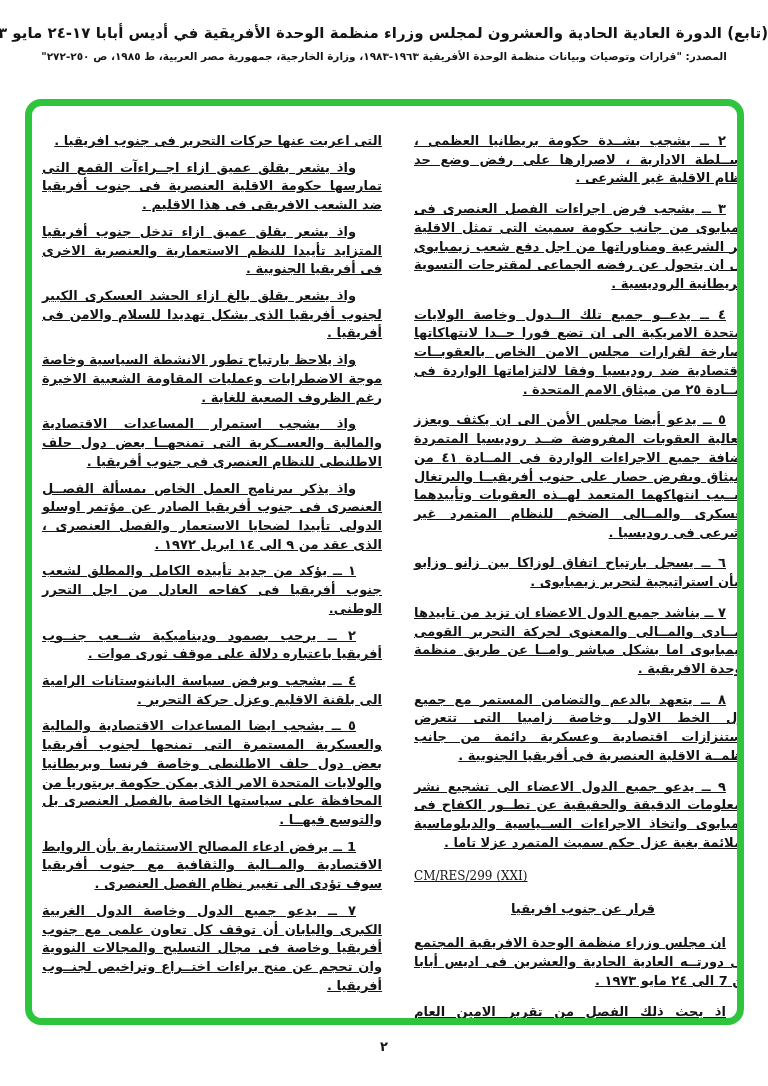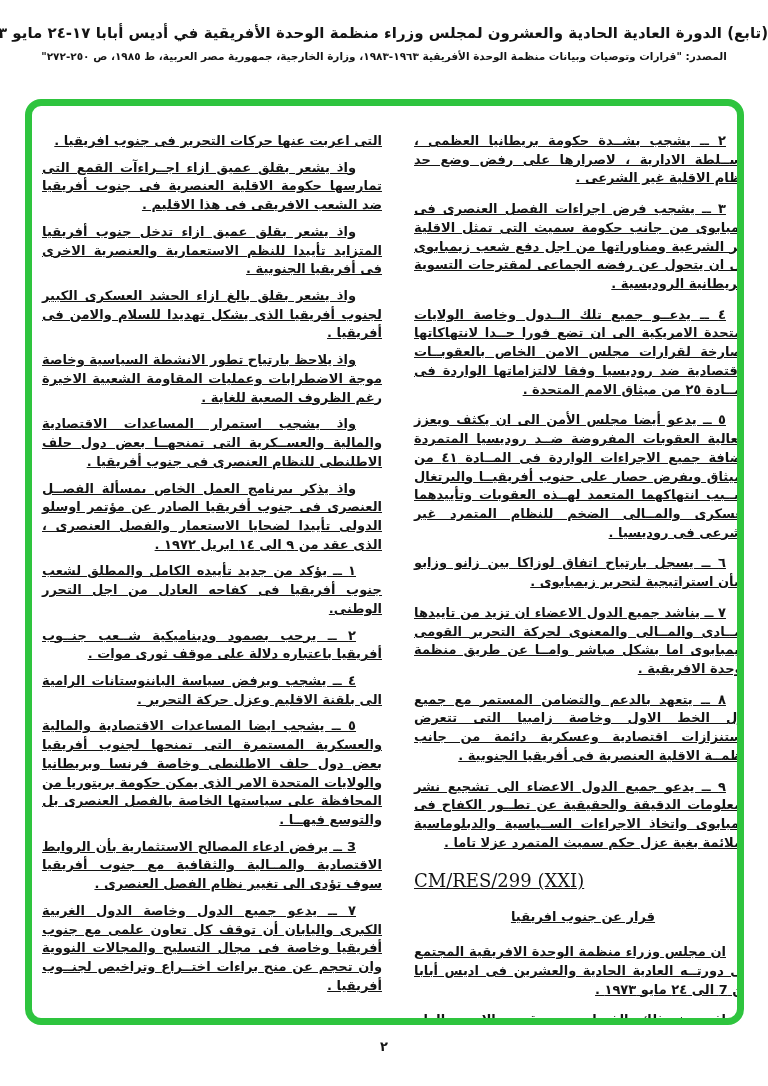--- a/index.html
+++ b/index.html
@@ -72,21 +72,21 @@
   .col p { margin: 0; }
   .col-right p { margin-bottom: 12px; }
   .col-left p { margin-bottom: 8px; }
   .p-indent { text-indent: 26px; }
   .p-flush  { text-indent: 0; }
   .p-ref {
     direction: ltr;
     text-align: left;
     font-family: "DejaVu Serif", serif;
     font-weight: normal;
-    font-size: 18px;
+    font-size: 12px;
     text-indent: 0;
     margin-top: 16px !important;
     margin-bottom: 14px !important;
   }
   .p-title {
     text-align: center;
     text-indent: 0;
     font-size: 13px;
     margin-bottom: 16px !important;
   }
@@ -114,21 +114,21 @@
       <p class="p-indent">واذ يشعر بقلق عميق ازاء اجــراءآت القمع التى تمارسها حكومة الاقلية العنصرية فى جنوب أفريقيا ضد الشعب الافريقى فى هذا الاقليم .</p>
       <p class="p-indent">واذ يشعر بقلق عميق ازاء تدخل جنوب أفريقيا المتزايد تأييدا للنظم الاستعمارية والعنصرية الاخرى فى أفريقيا الجنوبية .</p>
       <p class="p-indent">واذ يشعر بقلق بالغ ازاء الحشد العسكرى الكبير لجنوب أفريقيا الذى يشكل تهديدا للسلام والامن فى أفريقيا .</p>
       <p class="p-indent">واذ يلاحظ بارتياح تطور الانشطة السياسية وخاصة موجة الاضطرابات وعمليات المقاومة الشعبية الاخيرة رغم الظروف الصعبة للغاية .</p>
       <p class="p-indent">واذ يشجب استمرار المساعدات الاقتصادية والمالية والعســكرية التى تمنحهــا بعض دول حلف الاطلنطى للنظام العنصرى فى جنوب أفريقيا .</p>
       <p class="p-indent">واذ يذكر ببرنامج العمل الخاص بمسألة الفصــل العنصرى فى جنوب أفريقيا الصادر عن مؤتمر اوسلو الدولى تأييدا لضحايا الاستعمار والفصل العنصرى ، الذى عقد من ٩ الى ١٤ ابريل ١٩٧٢ .</p>
       <p class="p-indent">١ ــ يؤكد من جديد تأييده الكامل والمطلق لشعب جنوب أفريقيا فى كفاحه العادل من اجل التحرر الوطنى.</p>
       <p class="p-indent">٢ ــ يرحب بصمود وديناميكية شــعب جنــوب أفريقيا باعتباره دلالة على موقف ثورى موات .</p>
       <p class="p-indent">٤ ــ يشجب ويرفض سياسة الباننوستانات الرامية الى بلقنة الاقليم وعزل حركة التحرير .</p>
       <p class="p-indent">٥ ــ يشجب ايضا المساعدات الاقتصادية والمالية والعسكرية المستمرة التى تمنحها لجنوب أفريقيا بعض دول حلف الاطلنطى وخاصة فرنسا وبريطانيا والولايات المتحدة الامر الذى يمكن حكومة بريتوريا من المحافظة على سياستها الخاصة بالفصل العنصرى بل والتوسع فيهــا .</p>
-      <p class="p-indent">3 ــ يرفض ادعاء المصالح الاستثمارية بأن الروابط الاقتصادية والمــالية والثقافية مع جنوب أفريقيا سوف تؤدى الى تغيير نظام الفصل العنصرى .</p>
+      <p class="p-indent">1 ــ يرفض ادعاء المصالح الاستثمارية بأن الروابط الاقتصادية والمــالية والثقافية مع جنوب أفريقيا سوف تؤدى الى تغيير نظام الفصل العنصرى .</p>
       <p class="p-indent">٧ ــ يدعو جميع الدول وخاصة الدول الغربية الكبرى واليابان أن توقف كل تعاون علمى مع جنوب أفريقيا وخاصة فى مجال التسليح والمجالات النووية وان تحجم عن منح براءات اختــراع وتراخيص لجنــوب أفريقيا .</p>
     </div>
 
   <div class="col col-right">
       <p class="p-indent">٢ ــ يشجب بشــدة حكومة بريطانيا العظمى ، الســلطة الادارية ، لاصرارها على رفض وضع حد لنظام الاقلية غير الشرعى .</p>
       <p class="p-indent">٣ ــ يشجب فرض اجراءات الفصل العنصرى فى زيمبابوى من جانب حكومة سميث التى تمثل الاقلية غير الشرعية ومناوراتها من اجل دفع شعب زيمبابوى الى ان يتحول عن رفضه الجماعى لمقترحات التسوية البريطانية الروديسية .</p>
       <p class="p-indent">٤ ــ يدعــو جميع تلك الــدول وخاصة الولايات المتحدة الامريكية الى ان تضع فورا حــدا لانتهاكاتها الصارخة لقرارات مجلس الامن الخاص بالعقوبــات الاقتصادية ضد روديسيا وفقا لالتزاماتها الواردة فى المــادة ٢٥ من ميثاق الامم المتحدة .</p>
       <p class="p-indent">٥ ــ يدعو أيضا مجلس الأمن الى ان يكثف ويعزز بفعالية العقوبات المفروضة ضــد روديسيا المتمردة باضافة جميع الاجراءات الواردة فى المــادة ٤١ من الميثاق وبفرض حصار على جنوب أفريقيــا والبرتغال بســبب انتهاكهما المتعمد لهــذه العقوبات وتأييدهما العسكرى والمــالى الضخم للنظام المتمرد غير الشرعى فى روديسيا .</p>
       <p class="p-indent">٦ ــ يسجل بارتياح اتفاق لوزاكا بين زانو وزابو بشأن استراتيجية لتحرير زيمبابوى .</p>
       <p class="p-indent">٧ ــ يناشد جميع الدول الاعضاء ان تزيد من تاييدها المــادى والمــالى والمعنوى لحركة التحرير القومى لزيمبابوى اما بشكل مباشر وامــا عن طريق منظمة الوحدة الافريقية .</p>

